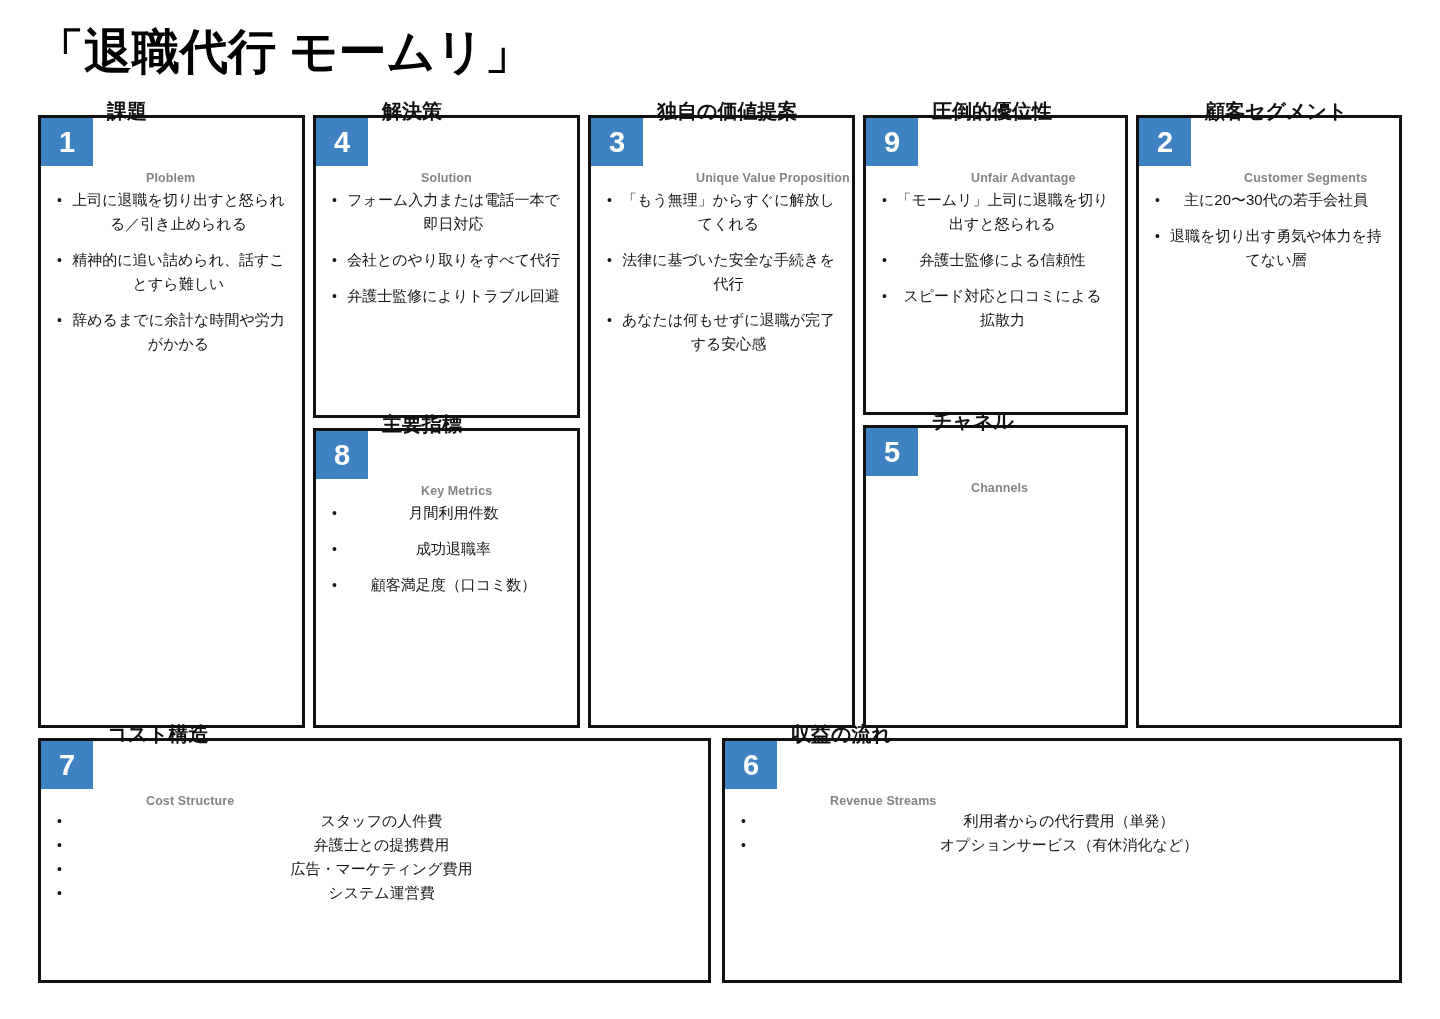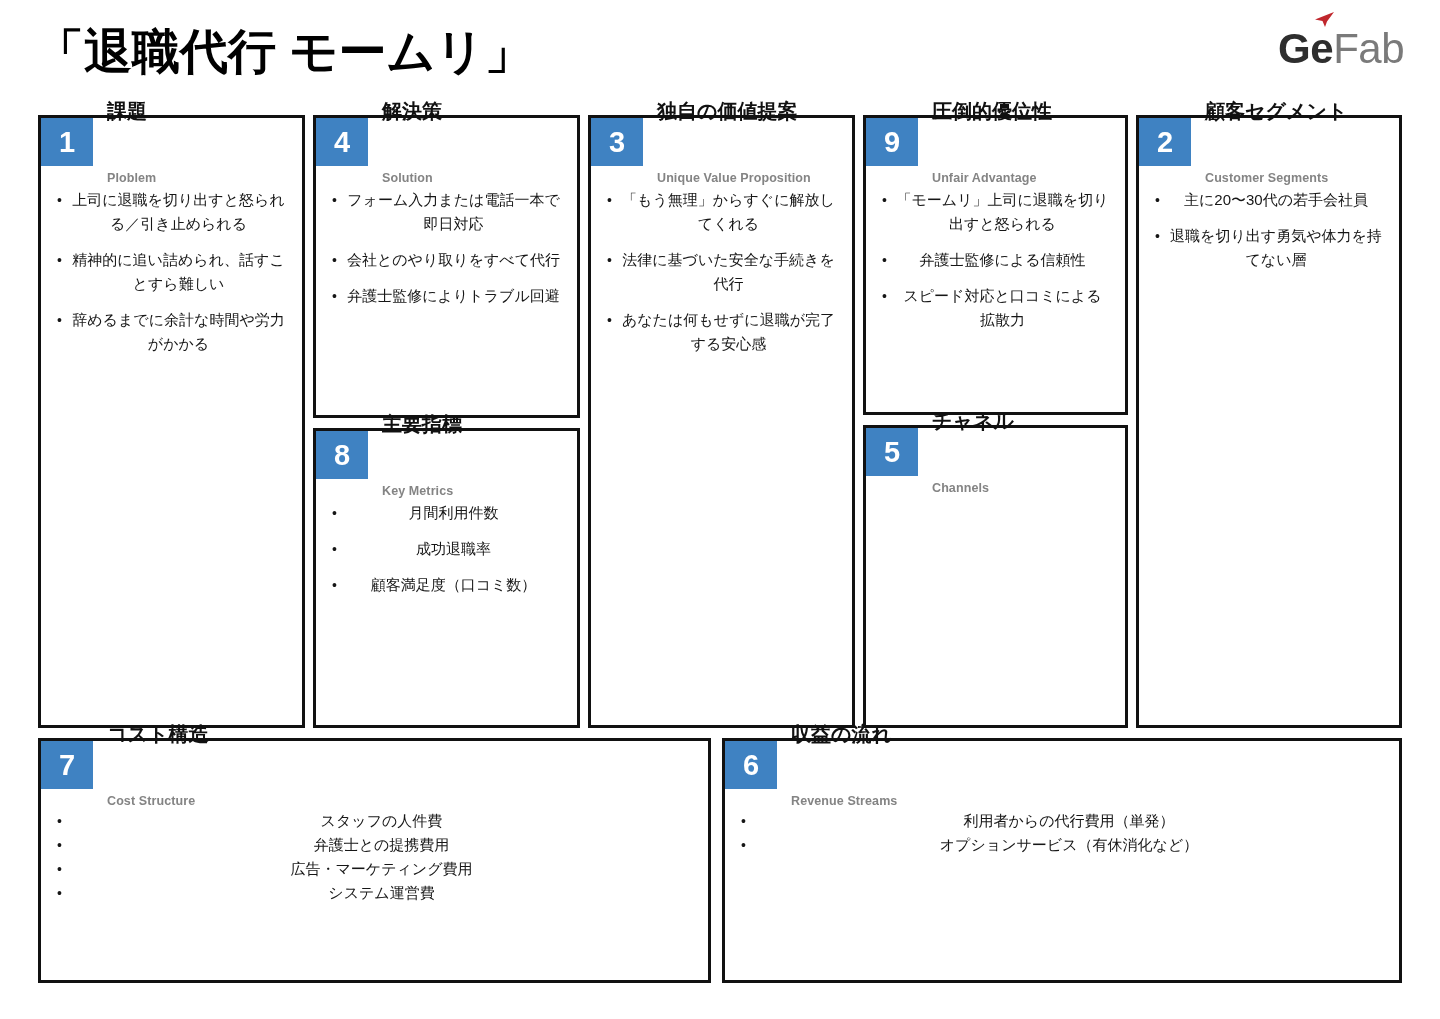--- a/index.html
+++ b/index.html
@@ -57,21 +57,21 @@
     padding-left: 14px; display: flex; flex-direction: column;
     justify-content: center;
     gap: 47px;
   }
   .head-ja {
     font-size: 20px; font-weight: 700; color: #111111;
     line-height: 24px; white-space: nowrap;
   }
   .head-en {
     font-size: 12.5px; font-weight: 700; color: #848484;
-    line-height: 16px; white-space: nowrap; letter-spacing: 0.1px;
+    line-height: 16px; white-space: nowrap; letter-spacing: 0.1px; margin-left: 39px;
   }
   .bullets {
     padding: 22px 16px 10px 14px;
     list-style: none;
   }
   .bullets li {
     position: relative;
     padding-left: 16px;
     font-size: 15px; line-height: 24px; color: #161616;
     margin-bottom: 12px;
@@ -96,29 +96,20 @@
   #p7 { left: 38px;   top: 738px; width: 673px; height: 245px; }
   #p6 { left: 722px;  top: 738px; width: 680px; height: 245px; }
 </style>
 </head>
 <body>
 
 <div class="page">
 
   <div class="header">
     <div class="canvas-title">「退職代行 モームリ」</div>
-    <div class="logo">
-      <span class="logo-ge">
-        <span>Ge</span>
-        <svg class="logo-plane" viewBox="0 0 22 15">
-          <path d="M21 0 L2 7.5 L9.5 9 L12 15 L14 9.5 Z" fill="#c0272d"></path>
-        </svg>
-      </span>
-      <span class="logo-fab">Fab</span>
-    </div>
   </div>
 
   <div class="panel" id="p1">
     <div class="panel-head">
       <div class="badge">1</div>
       <div class="head-text">
         <div class="head-ja">課題</div>
         <div class="head-en">Ploblem</div>
       </div>
     </div>

